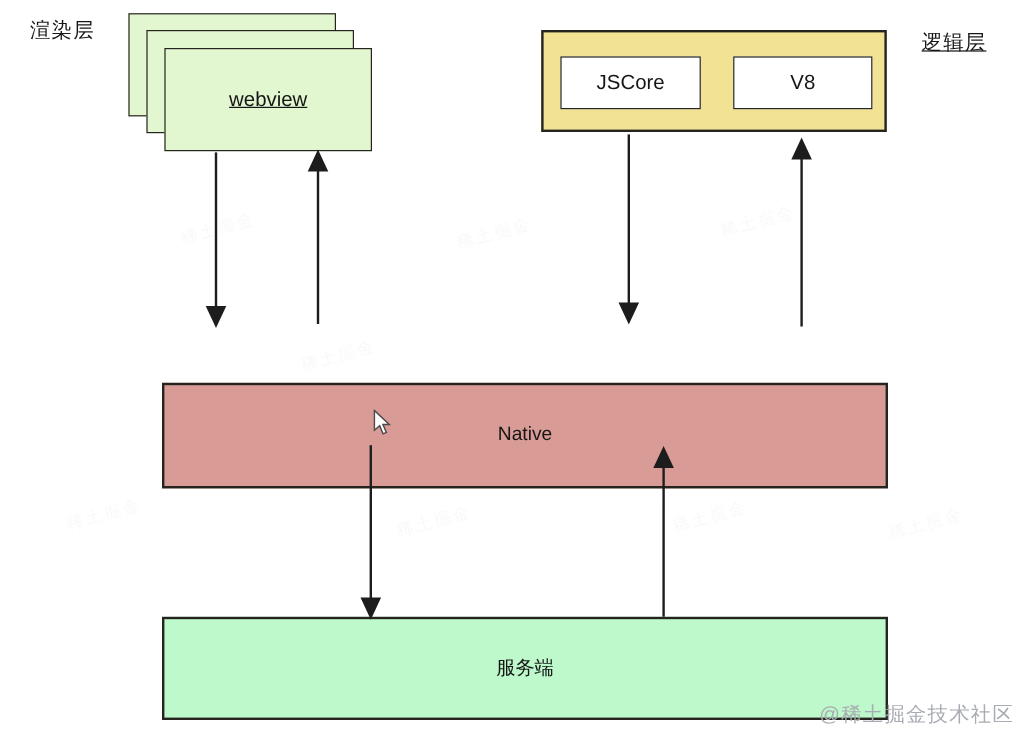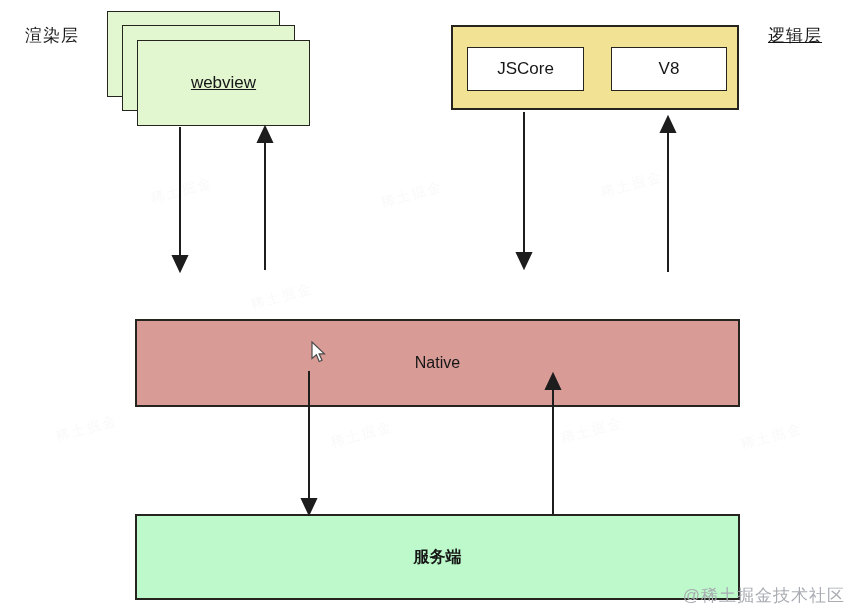--- a/index.html
+++ b/index.html
@@ -9,36 +9,36 @@
     --server-fill:#bdf9ca;
     --border:#26241f;
     --ink:#1d1d1d;
   }
   *{box-sizing:border-box;margin:0;padding:0;}
   html,body{width:848px;height:609px;background:#ffffff;overflow:hidden;}
   body{font-family:"Liberation Sans","DejaVu Sans",sans-serif;color:var(--ink);position:relative;}
   .canvas{position:absolute;inset:0;width:848px;height:609px;}
 
   .layer-label{position:absolute;font-size:17px;font-weight:500;color:#161616;letter-spacing:1px;}
-  .label-render{left:25px;top:24px;}
+  .label-render{left:25px;top:14px;}
   .label-logic{left:768px;top:24px;text-decoration:underline;}
 
   .node{position:absolute;border:2px solid var(--border);display:flex;align-items:center;justify-content:center;font-size:16px;color:#161616;}
   .webview-box{width:173px;height:86px;background:var(--webview-fill);border-width:1.5px;text-decoration:underline;}
   .wv-back{left:107px;top:11px;}
   .wv-mid{left:122px;top:25px;}
   .wv-front{left:137px;top:40px;font-size:17px;}
 
   .logic-container{left:451px;top:25px;width:288px;height:85px;background:var(--logic-fill);}
   .engine-box{position:absolute;background:#ffffff;border:1.5px solid var(--border);display:flex;align-items:center;justify-content:center;font-size:17px;}
   .jscore{left:14px;top:20px;width:117px;height:44px;justify-content:center;}
   .v8{left:158px;top:20px;width:116px;height:44px;}
 
   .native-box{left:135px;top:283px;width:605px;height:88px;background:var(--native-fill);margin-top:36px;}
-  .server-box{left:135px;top:514px;width:605px;height:86px;background:var(--server-fill);font-weight:bold;}
+  .server-box{left:135px;top:514px;width:605px;height:86px;background:var(--server-fill);}
 
   .arrows{position:absolute;left:0;top:0;width:848px;height:609px;pointer-events:none;}
 
   .credit{position:absolute;top:584px;right:3px;font-size:17px;color:#a9adb3;letter-spacing:1px;}
 
   .wm{position:absolute;font-size:14px;color:#9a9a9a;opacity:0.06;transform:rotate(-15deg);white-space:nowrap;letter-spacing:2px;}
 
   .cursor{position:absolute;left:311px;top:341px;width:16px;height:22px;}
 </style>
 </head>

